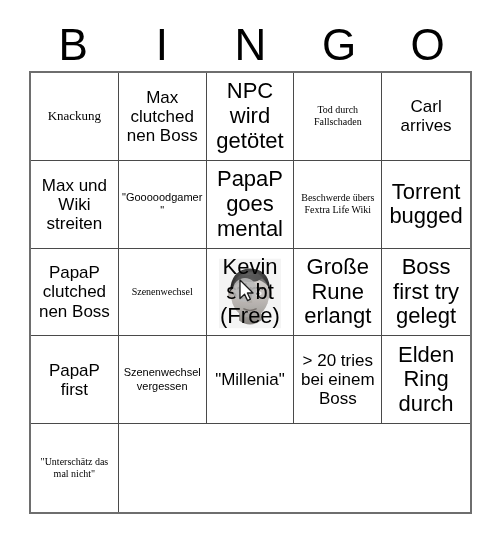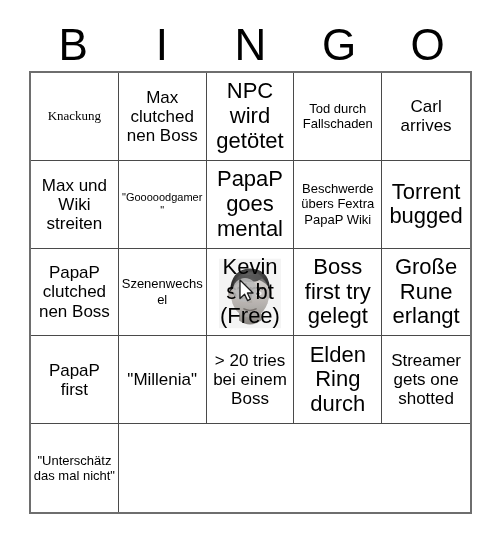--- a/index.html
+++ b/index.html
@@ -82,21 +82,21 @@
     text-align: center;
     line-height: 1.12;
     padding: 0 2px;
     box-sizing: border-box;
     word-wrap: break-word;
     color: #000000;
   }
 
   
   .fs-xs   { font-size: 11px; line-height: 1.22; }
-  .fs-s    { font-size: 13px; line-height: 1.2; }
+  .fs-s    { font-size: 10px; line-height: 1.2; font-family: Liberation Serif, serif; }
   .fs-m    { font-size: 13px; font-family: Liberation Serif, serif; }
   .fs-l    { font-size: 17px; }
   .fs-xl   { font-size: 22px; }
   .fs-xxl  { font-size: 17px; }
 
   
   .cell.free .free-photo {
     position: absolute;
     z-index: 1;
     left: 50%;
@@ -152,21 +152,21 @@
     <div class="cell">
       <div class="cell-text fs-l">Max und Wiki streiten</div>
     </div>
     <div class="cell">
       <div class="cell-text fs-xs">"Gooooodgamer"</div>
     </div>
     <div class="cell">
       <div class="cell-text fs-xl">PapaP goes mental</div>
     </div>
     <div class="cell">
-      <div class="cell-text fs-s">Beschwerde übers Fextra PapaP Wiki</div>
+      <div class="cell-text fs-s">Beschwerde übers Fextra Life Wiki</div>
     </div>
     <div class="cell">
       <div class="cell-text fs-xl">Torrent bugged</div>
     </div>
 
     <div class="cell">
       <div class="cell-text fs-l">PapaP clutched nen Boss</div>
     </div>
     <div class="cell">
       <div class="cell-text fs-s">Szenenwechsel</div>
@@ -202,41 +202,41 @@
         <circle cx="38.8" cy="35.2" r="1.7" fill="#2b2b2b"></circle>
         <path d="M18.5 30.5 Q23 28.3 27.6 30.4" stroke="#3b3b3b" stroke-width="1.5" fill="none" stroke-linecap="round"></path>
         <path d="M34.4 30.4 Q39 28.3 43.5 30.5" stroke="#3b3b3b" stroke-width="1.5" fill="none" stroke-linecap="round"></path>
         <path d="M31 37 L28.6 44 Q31 45.4 33.4 44 Z" fill="#a9a49f"></path>
         <path d="M25 50.5 Q31 53.6 37 50.5" stroke="#6d6763" stroke-width="1.6" fill="none" stroke-linecap="round"></path>
         <ellipse cx="31" cy="36" rx="19" ry="23" fill="#ffffff" opacity="0.07"></ellipse>
       </svg>
       <div class="cell-text fs-xl">Kevin stirbt (Free)</div>
     </div>
     <div class="cell">
+      <div class="cell-text fs-xl">Große Rune erlangt</div>
+    </div>
+    <div class="cell">
       <div class="cell-text fs-xl">Boss first try gelegt</div>
     </div>
-    <div class="cell">
-      <div class="cell-text fs-xl">Große Rune erlangt</div>
-    </div>
 
     <div class="cell">
       <div class="cell-text fs-xxl">PapaP first</div>
     </div>
     <div class="cell">
+      <div class="cell-text fs-xs">Szenenwechsel vergessen</div>
+    </div>
+    <div class="cell">
       <div class="cell-text fs-l">"Millenia"</div>
     </div>
     <div class="cell">
       <div class="cell-text fs-l">&gt; 20 tries bei einem Boss</div>
     </div>
 
     <div class="cell">
       <div class="cell-text fs-xl">Elden Ring durch</div>
-    </div>
-    <div class="cell">
-      <div class="cell-text fs-l">Streamer gets one shotted</div>
     </div>
     <div class="cell">
       <div class="cell-text fs-s">"Unterschätz das mal nicht"</div>
     </div>
 
   </div>
 
   <svg id="cursor" viewBox="0 0 26 28" xmlns="http://www.w3.org/2000/svg">
     <circle cx="13" cy="14" r="12" fill="#b9b9b9" opacity="0.88"></circle>
     <path d="M8 4 L8 22.5 L12.6 18.2 L15.6 24.6 L18.4 23.2 L15.4 17 L21 17 Z" fill="#ffffff" stroke="#1a1a1a" stroke-width="1.3" stroke-linejoin="round"></path>

